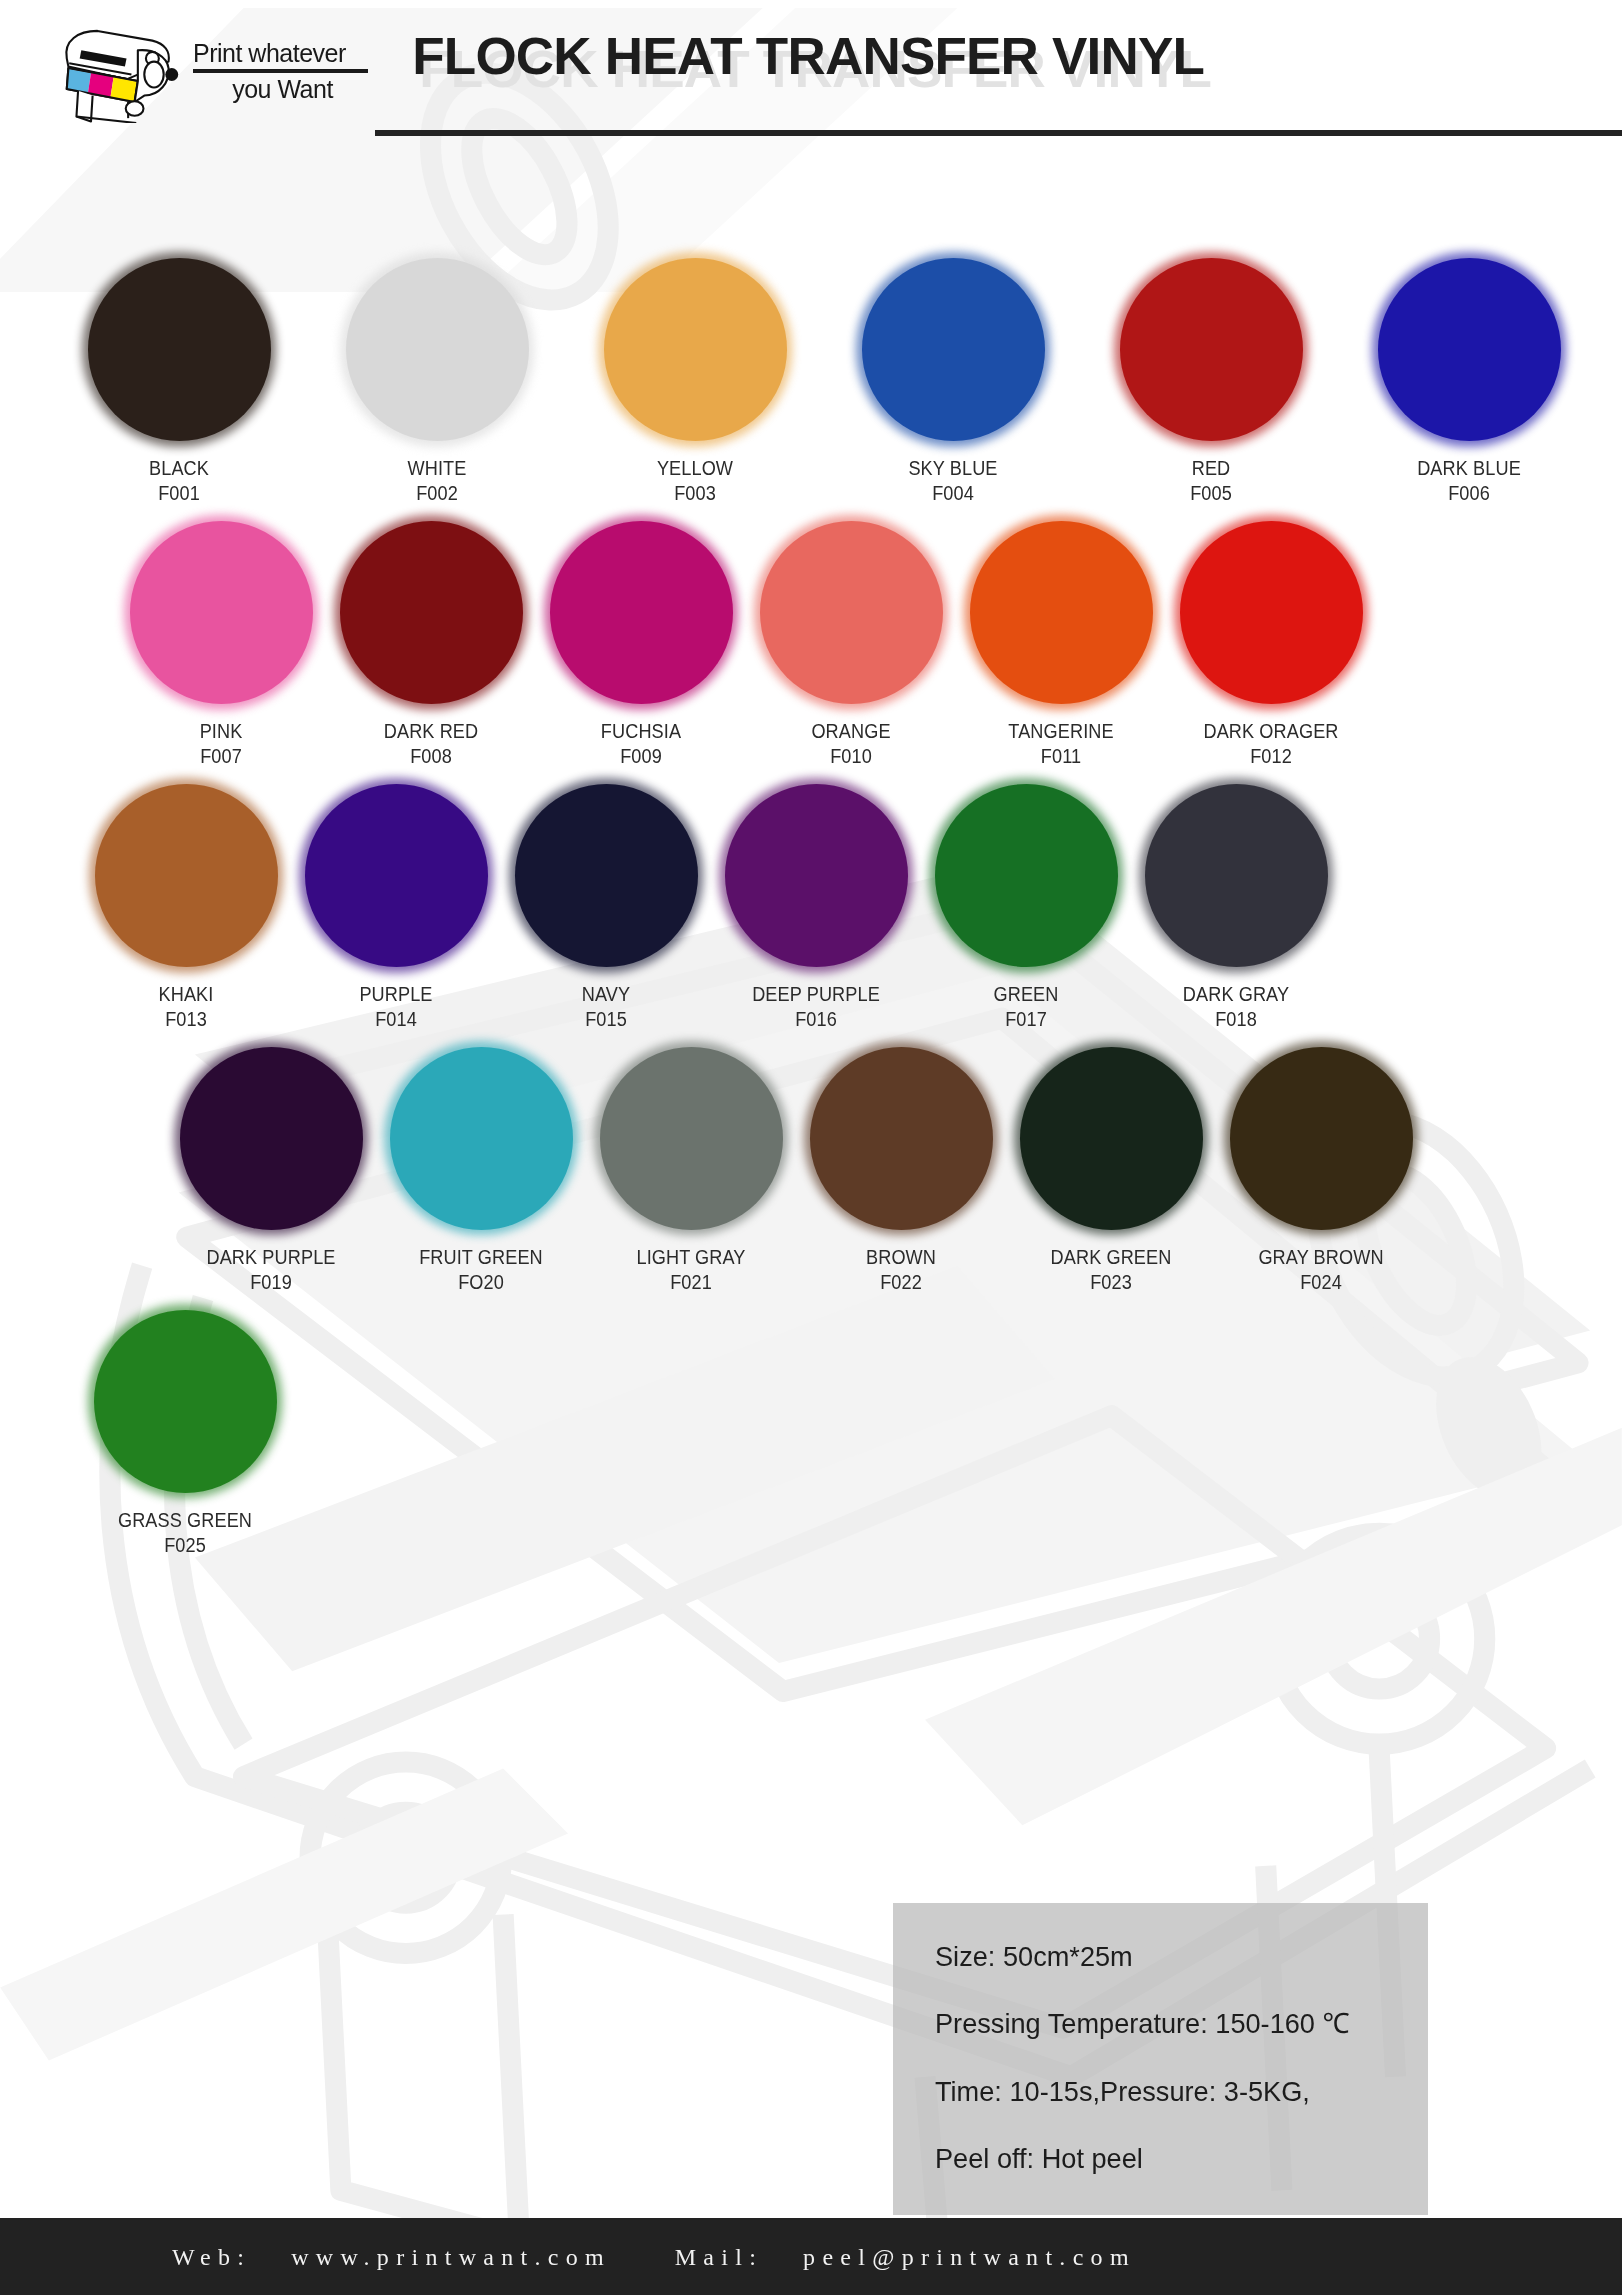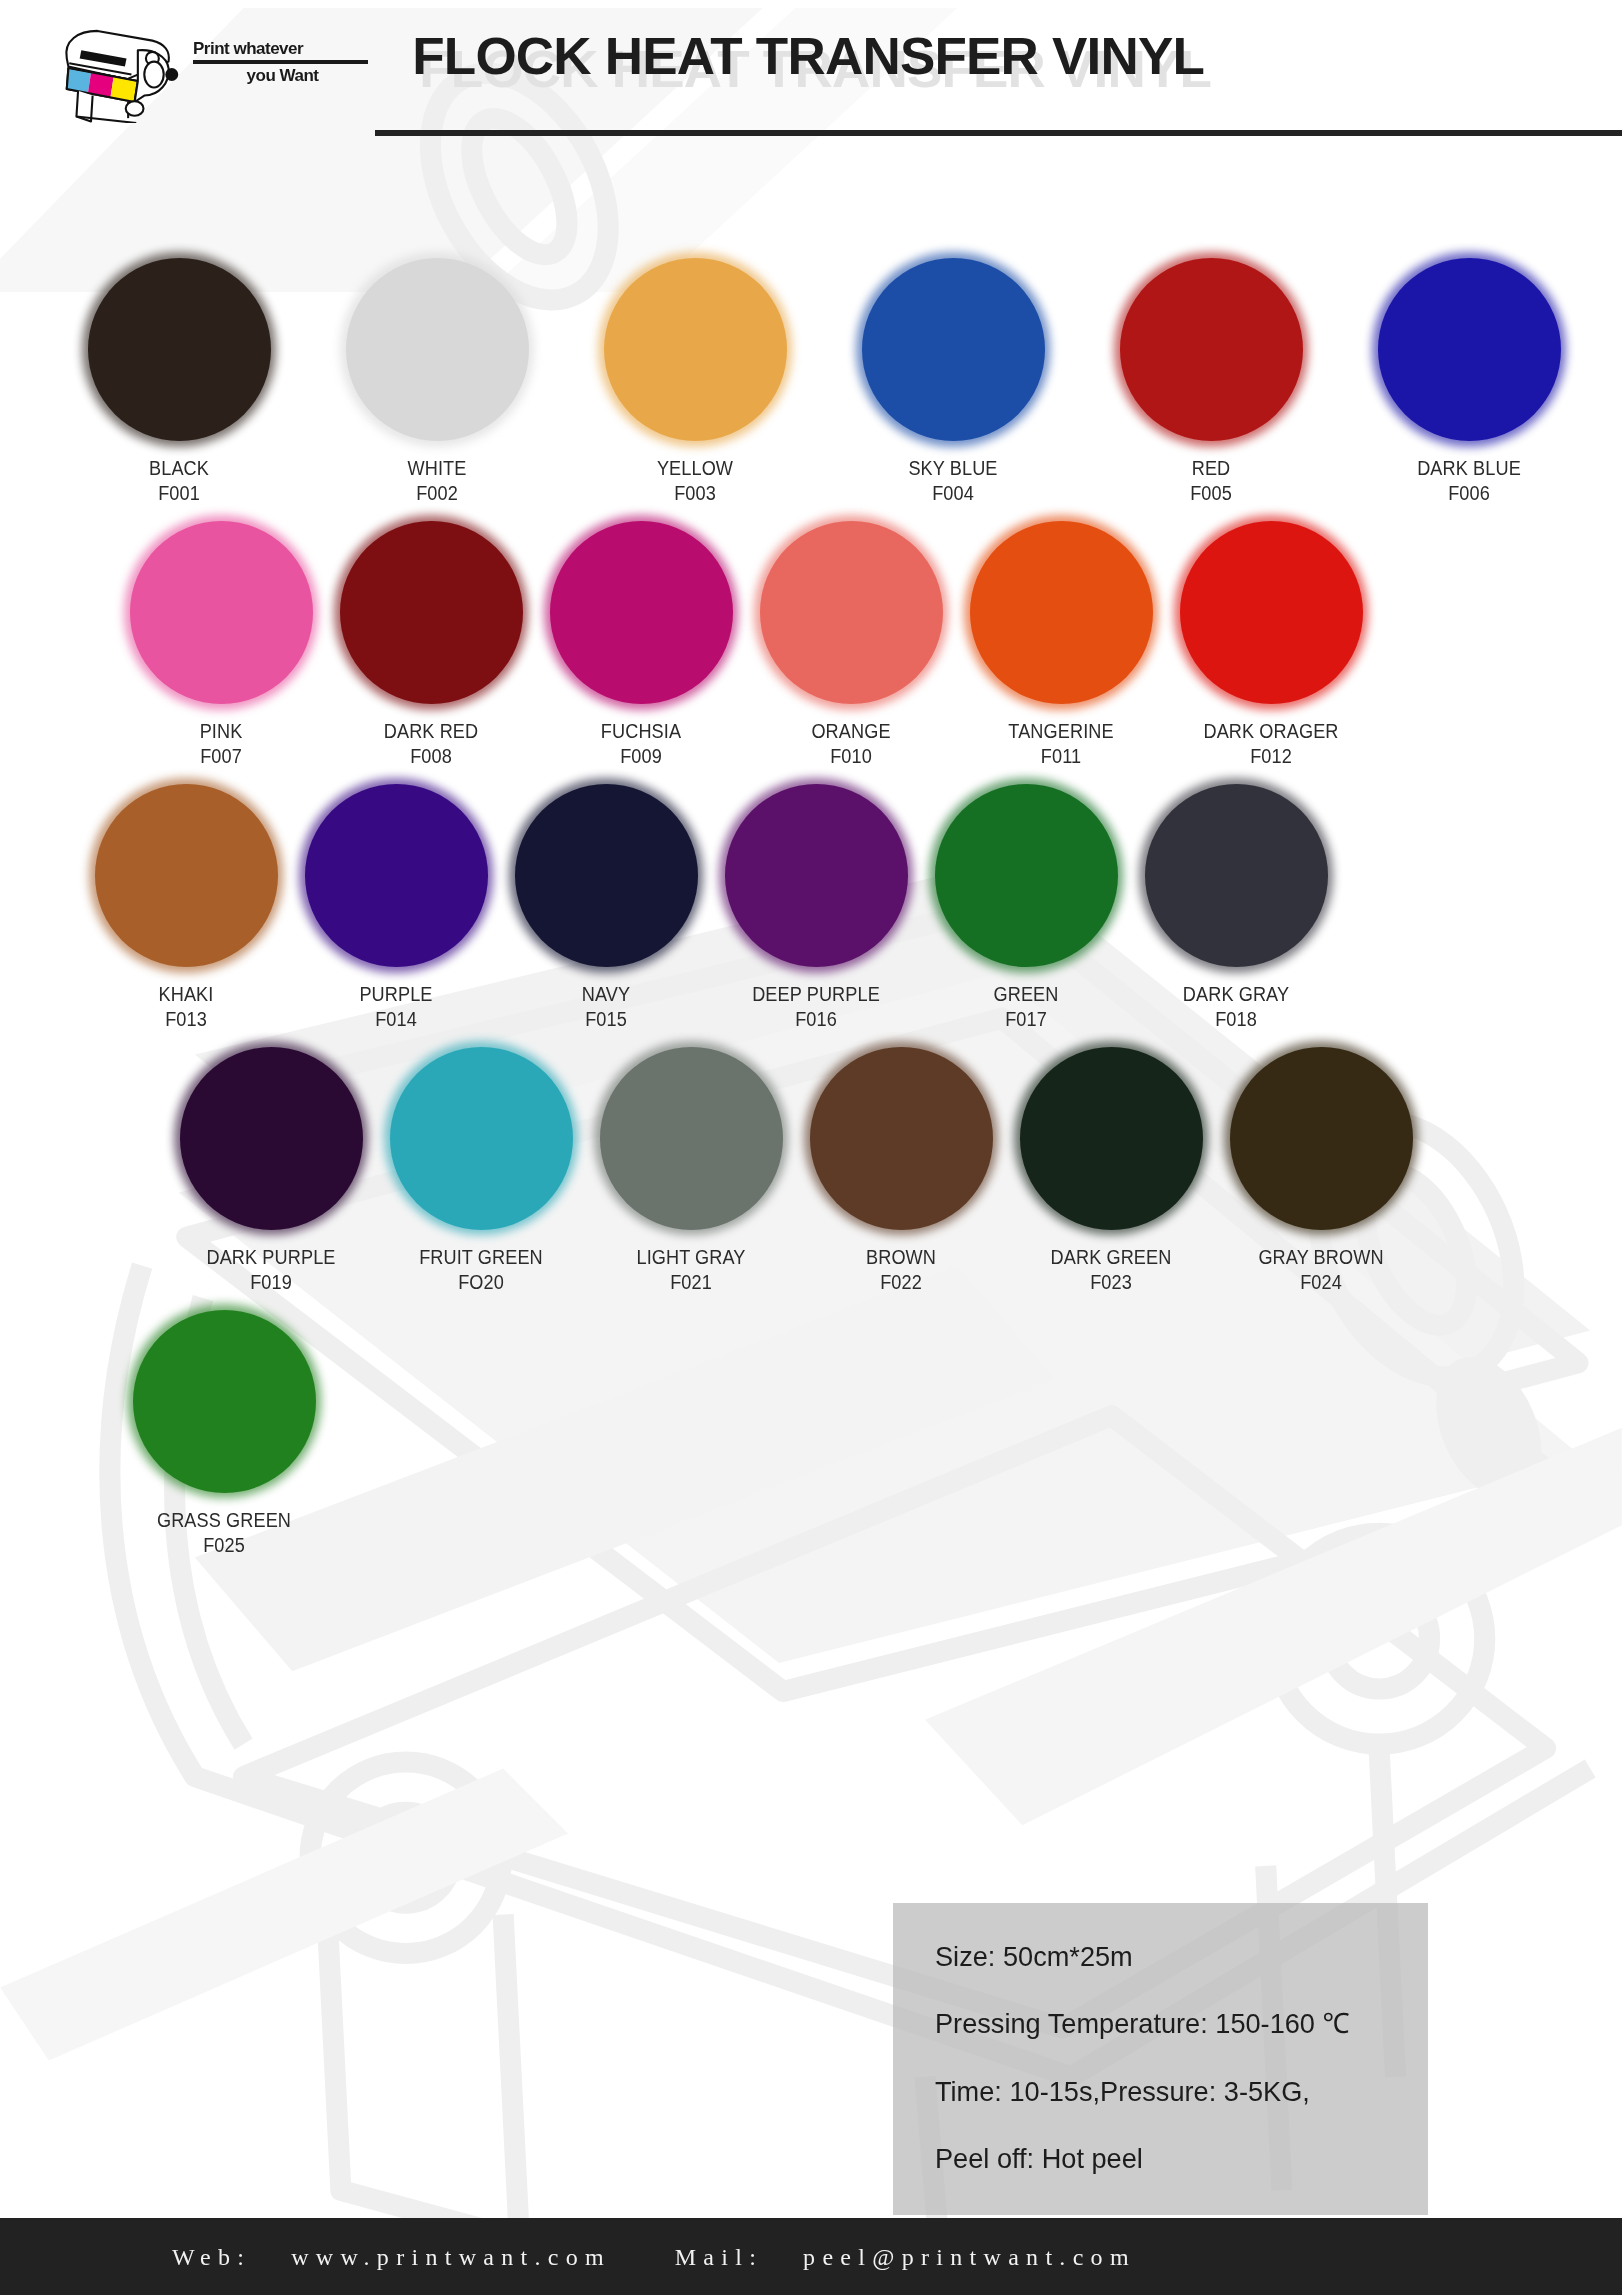--- a/index.html
+++ b/index.html
@@ -17,21 +17,21 @@
     z-index:0; pointer-events:none;
   }
 
   
   #header{
     position:absolute; left:0; top:0; width:1622px; height:154px; z-index:5;
   }
   #logo-mark{ position:absolute; left:31px; top:18px; width:162px; height:105px; }
   #logo-text{
     position:absolute; left:193px; top:39px; width:179px;
-    font-weight:bold; font-size:17px; line-height:1.12; color:#1a1a1a;
+    font-weight:normal; font-size:25px; line-height:1.12; color:#1a1a1a;
     letter-spacing:-0.5px;
   }
   #logo-line1{ display:block; white-space:nowrap; }
   #logo-rule{ width:175px; height:3.2px; background:#1a1a1a; margin:2.4px 0 2.4px 0; }
   #logo-line2{ display:block; text-align:center; white-space:nowrap; }
 
   #title-wrap{ position:absolute; left:398px; top:19.5px; width:1152px; height:97px;margin-left:22px; }
   #title-shadow{
     position:absolute; left:6.5px; top:19.5px;
     font-size:52px; font-weight:bold; letter-spacing:-0.8px;
@@ -336,21 +336,21 @@
         </div>
         <div class="lbl"><span>DARK GREEN</span><span class="code">F023</span></div>
       </div>
       <div class="cell">
         <div class="dot-wrap">
           <div class="dot" style="background: rgb(55, 42, 20);"></div>
         </div>
         <div class="lbl"><span>GRAY BROWN</span><span class="code">F024</span></div>
       </div>
     </div>
-    <div class="srow" style="padding-left: 119px;">
+    <div class="srow" style="padding-left: 80px;">
       <div class="cell">
         <div class="dot-wrap">
           <div class="dot" style="background: rgb(34, 129, 31);"></div>
         </div>
         <div class="lbl"><span>GRASS GREEN</span><span class="code">F025</span></div>
       </div>
     </div>
   </div>
 
 <div id="info">

